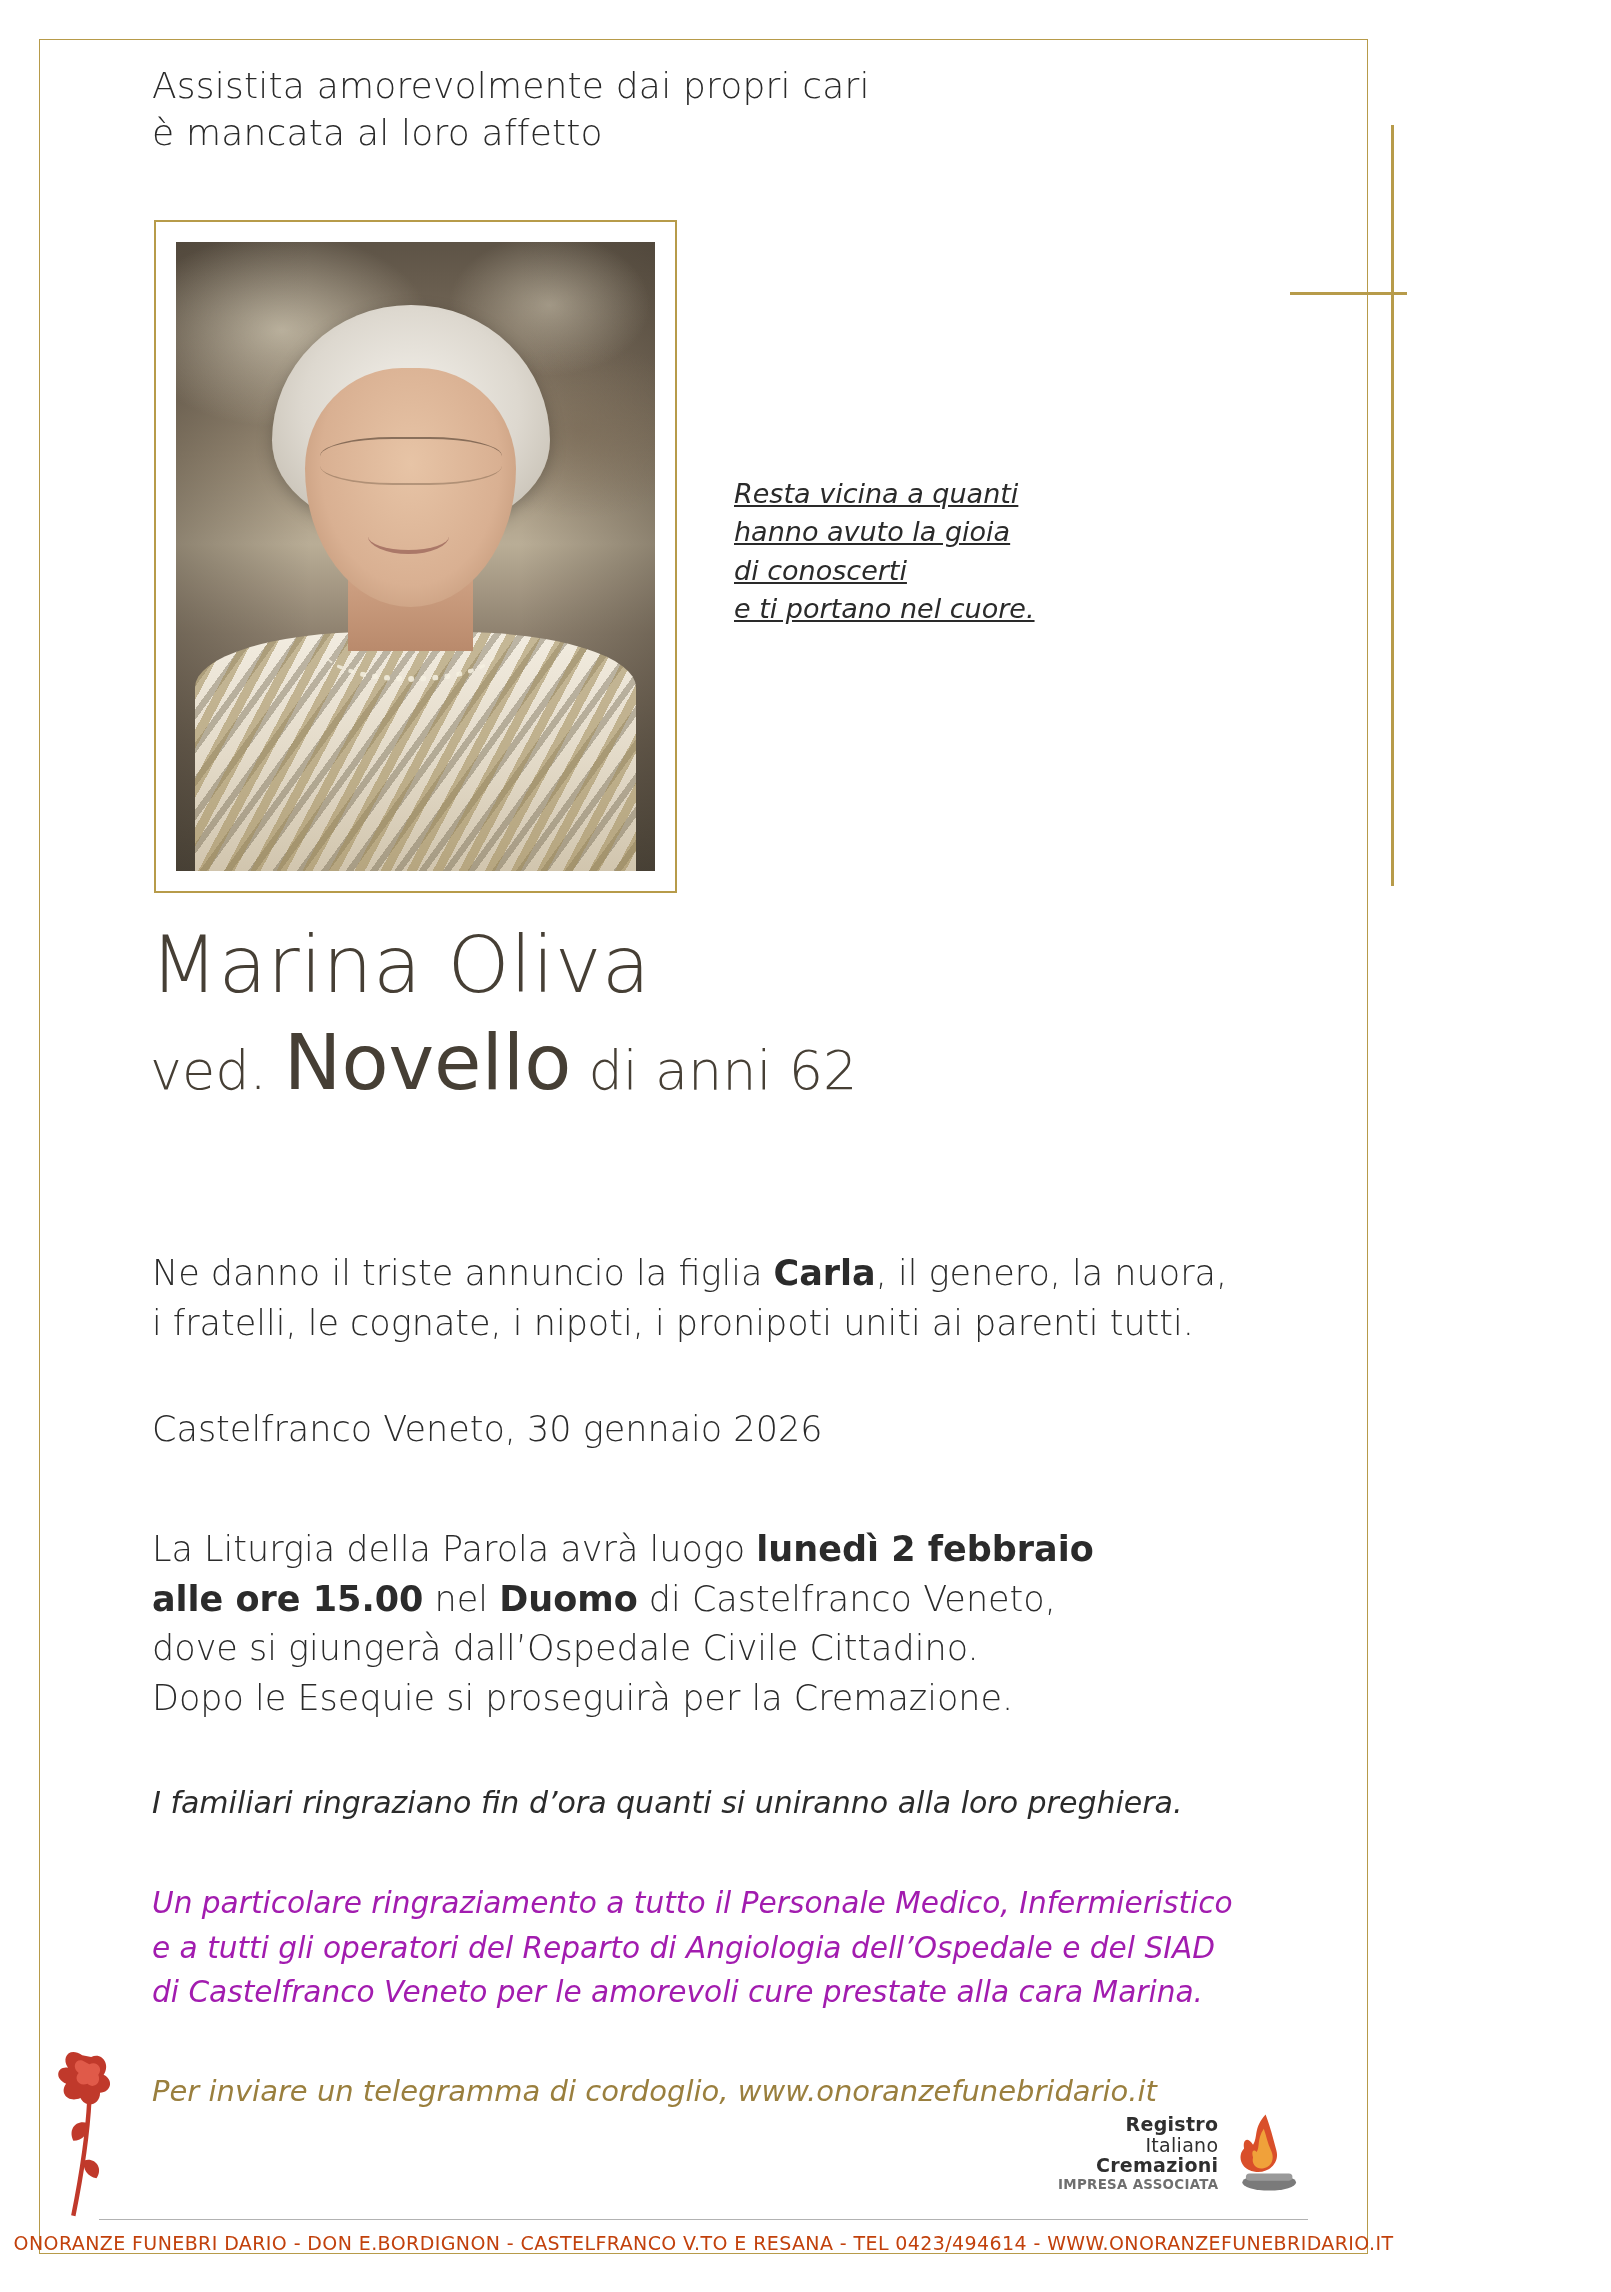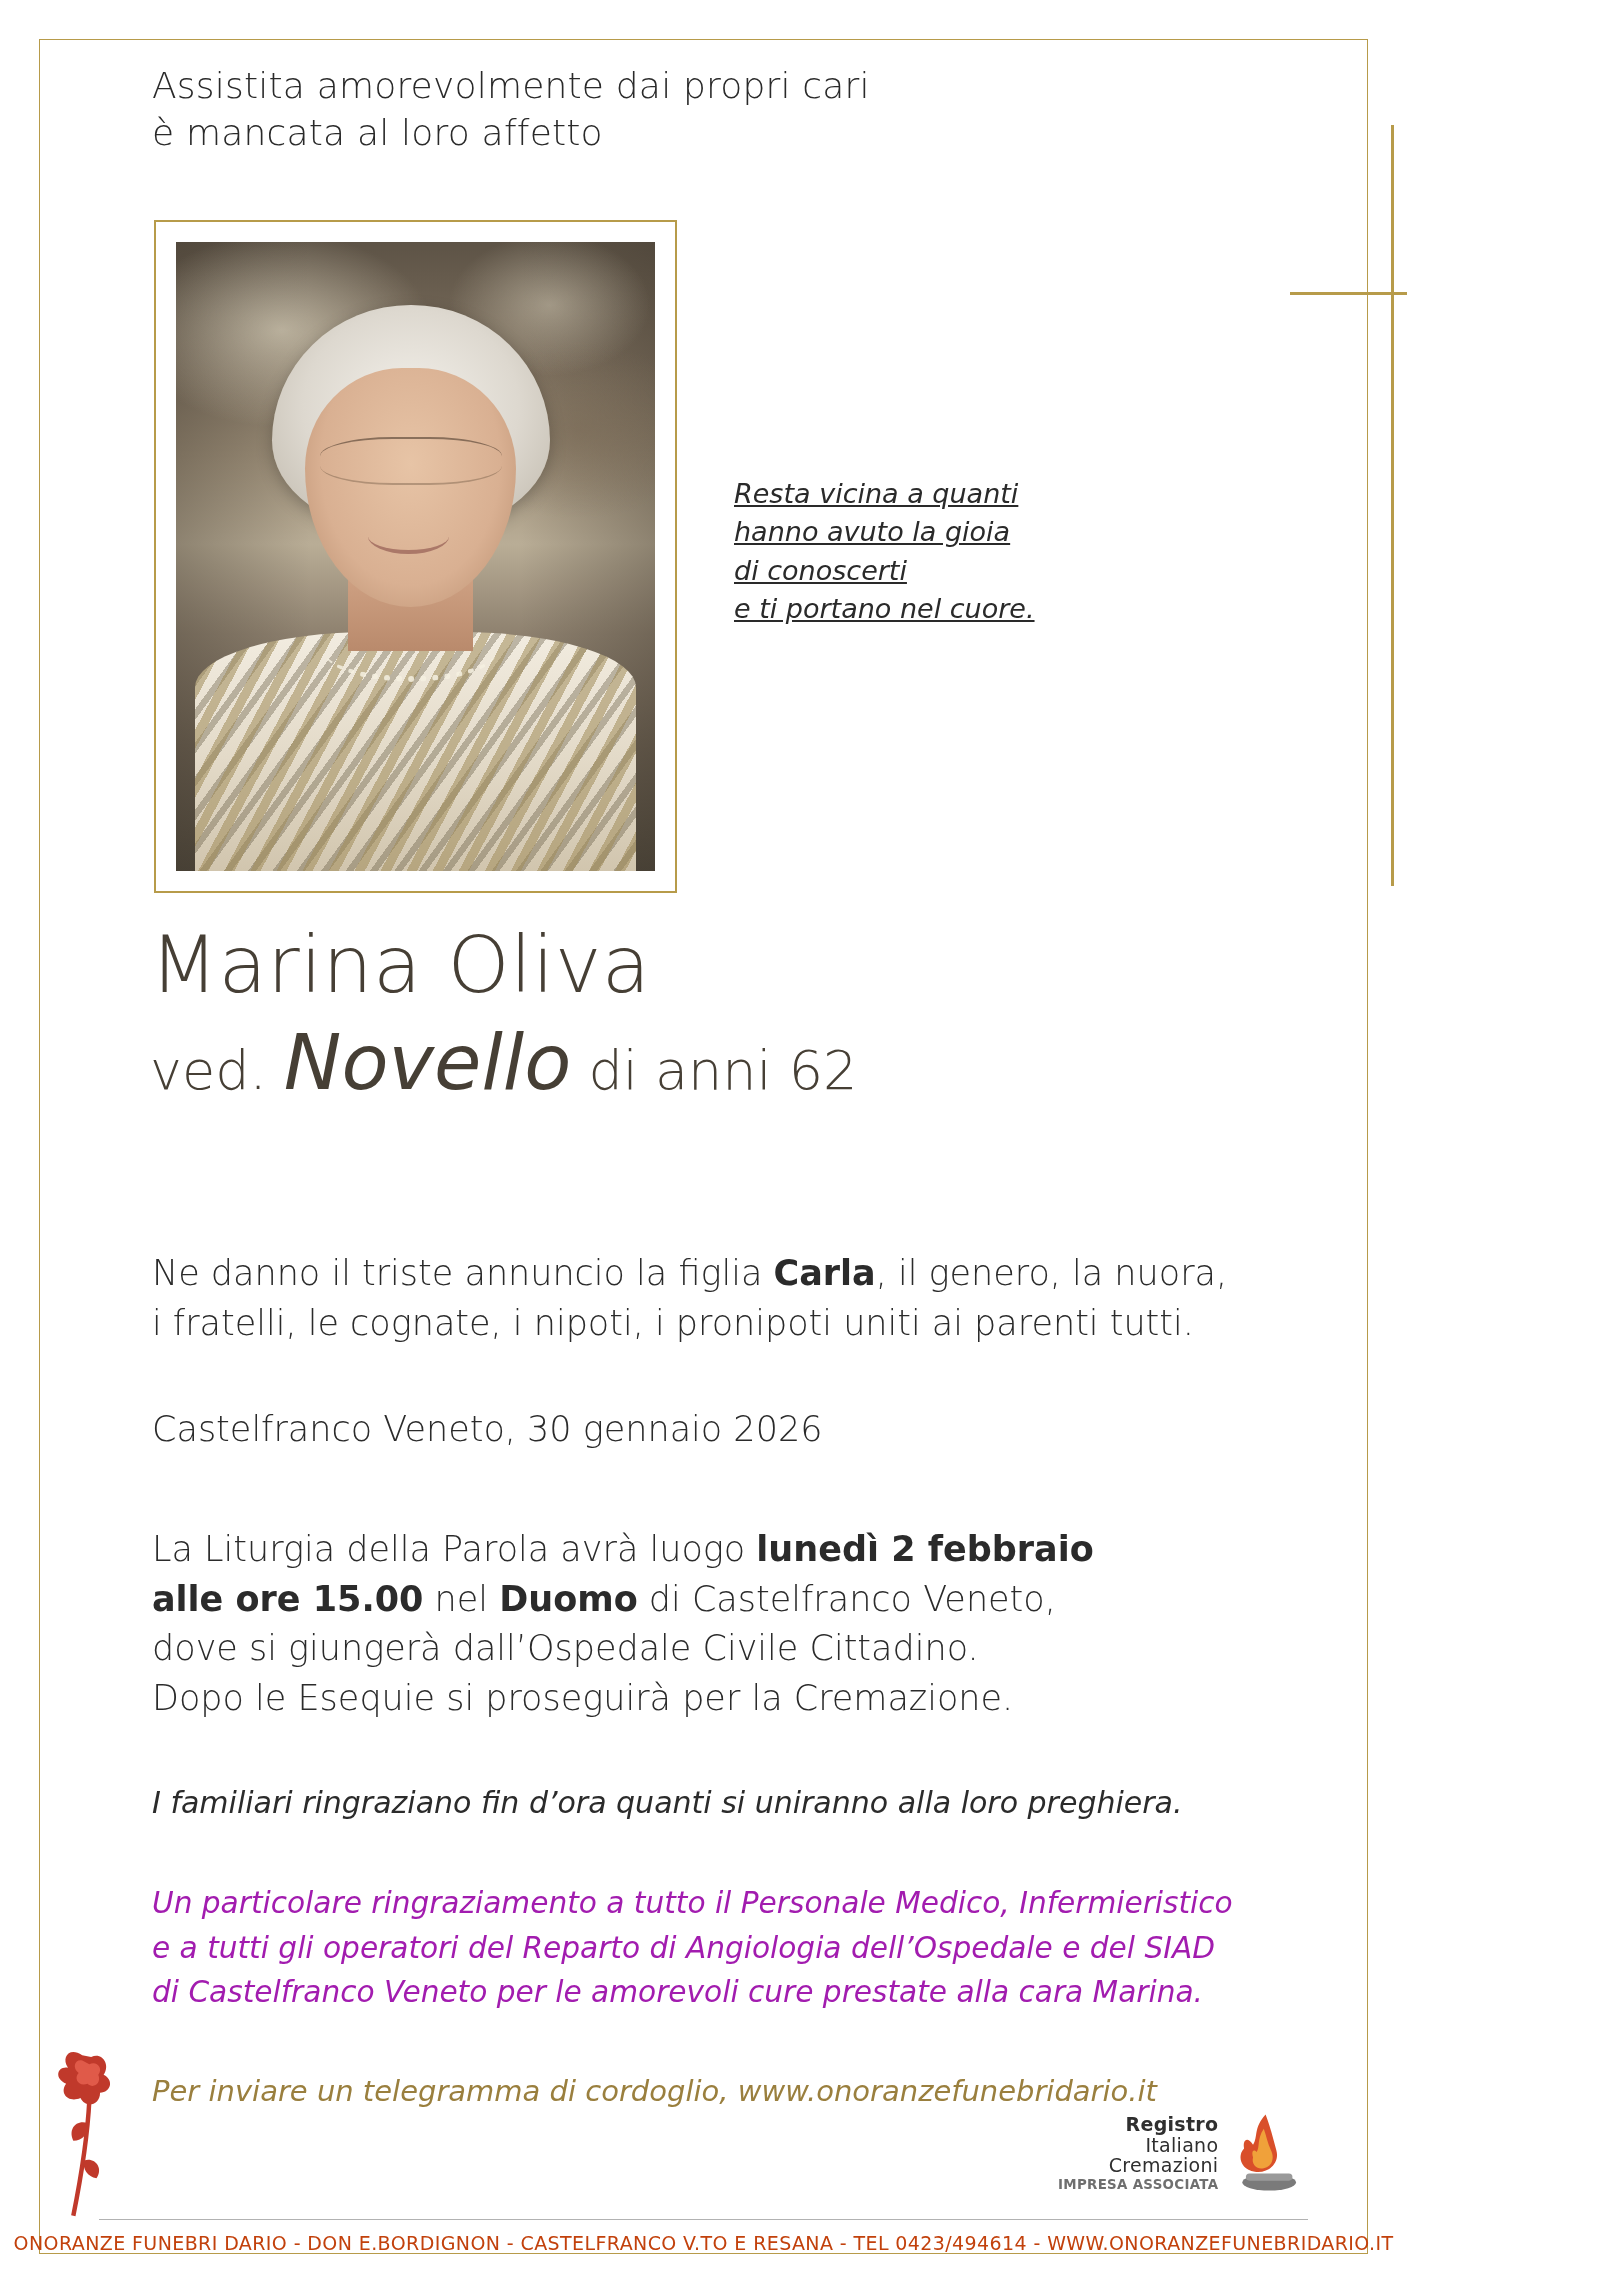--- a/index.html
+++ b/index.html
@@ -205,21 +205,20 @@
   .name-second {
     margin-top: 14.3px;
     font-size: 54px;
     font-weight: 300;
     color: #463f35;
     line-height: 1.1;
   }
   .name-second .surname {
     font-size: 77px;
     font-weight: 400;
-    font-style: italic;
   }
   .name-second .age {
     font-size: 54px;
     font-weight: 300;
   }
 
   
   .body-text {
     position: absolute;
     left: 152px;
@@ -272,21 +271,21 @@
     align-items: center;
     gap: 7.2px;
   }
   .cremation-logo .txt {
     text-align: right;
     line-height: 1.06;
     color: #2f2f2f;
   }
   .cremation-logo .txt .l1 { font-size: 19px; font-weight: 700; letter-spacing: 0.3px; }
   .cremation-logo .txt .l2 { font-size: 19px; font-weight: 400; letter-spacing: 0.3px; }
-  .cremation-logo .txt .l3 { font-size: 19px; font-weight: 400; letter-spacing: 0.3px; }
+  .cremation-logo .txt .l3 { font-size: 19px; font-weight: 700; letter-spacing: 0.3px; }
   .cremation-logo .txt .l4 { font-size: 13.4px; font-weight: 700; color: #6f6f6f; margin-top: 3.6px; letter-spacing: 0.3px; }
 
   
   .footer-rule {
     position: absolute;
     left: 99px;
     right: 99px;
     top: 2219px;
     height: 0.9px;
     background: #b2b2b2;

